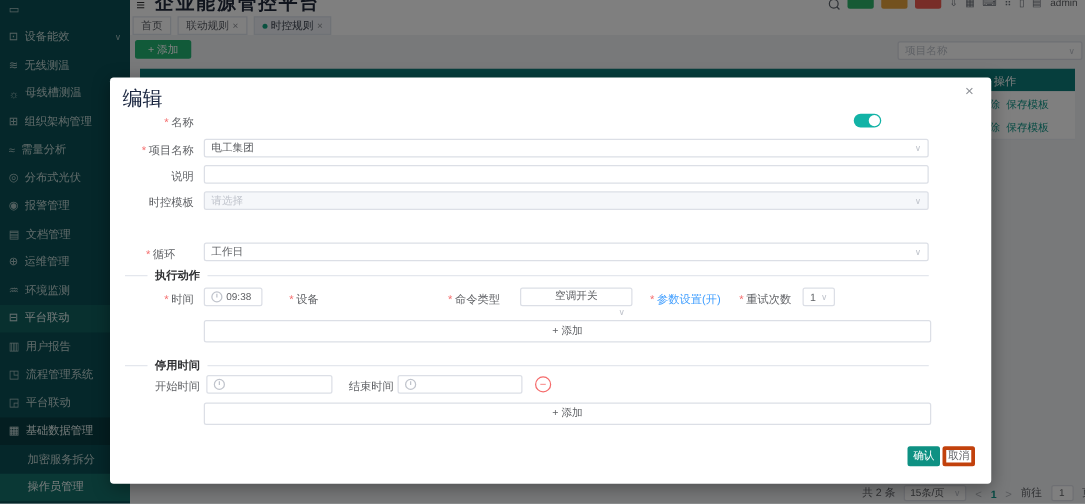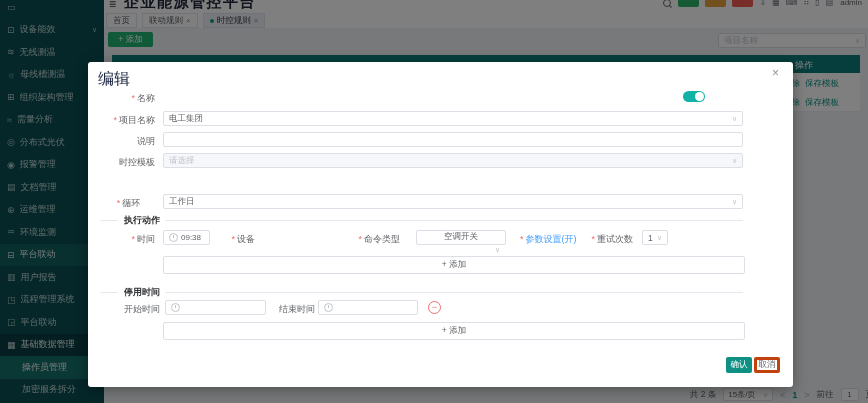--- a/index.html
+++ b/index.html
@@ -151,25 +151,25 @@
         <span class="s-lb">流程管理系统</span>
       </div>
       <div class="side-item">
         <span class="s-ic">◲</span>
         <span class="s-lb">平台联动</span>
       </div>
       <div class="side-item expanded">
         <span class="s-ic">▦</span>
         <span class="s-lb">基础数据管理</span>
       </div>
+      <div class="side-item sub clipped">
+        <span class="s-lb">加密服务拆分</span>
+      </div>
       <div class="side-item selected sub">
         <span class="s-lb">操作员管理</span>
-      </div>
-      <div class="side-item sub clipped">
-        <span class="s-lb">加密服务拆分</span>
       </div>
     </aside>
 
   <div class="main">
 
     <div class="topbar">
       <div class="row1">
         <span class="hamburger">≡</span>
         <span class="app-title">企业能源管控平台</span>
         <div class="top-right">

